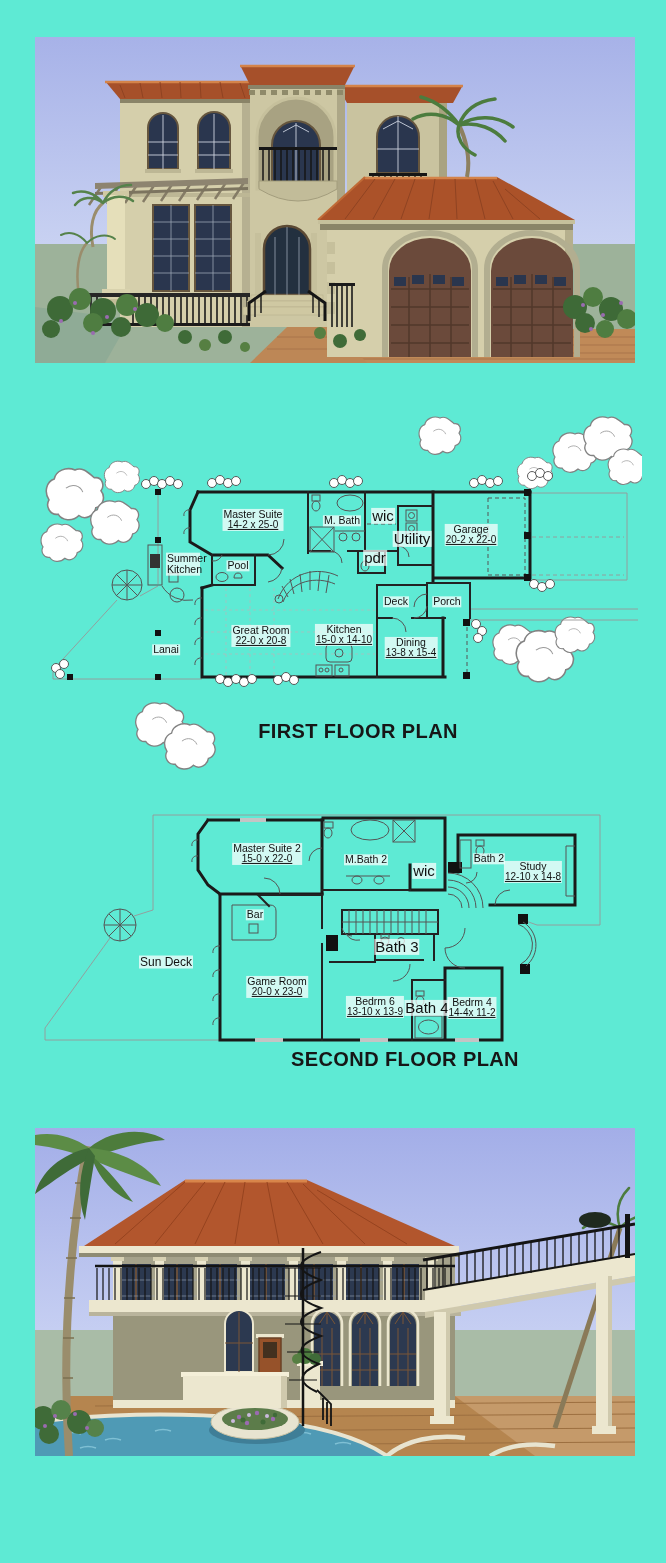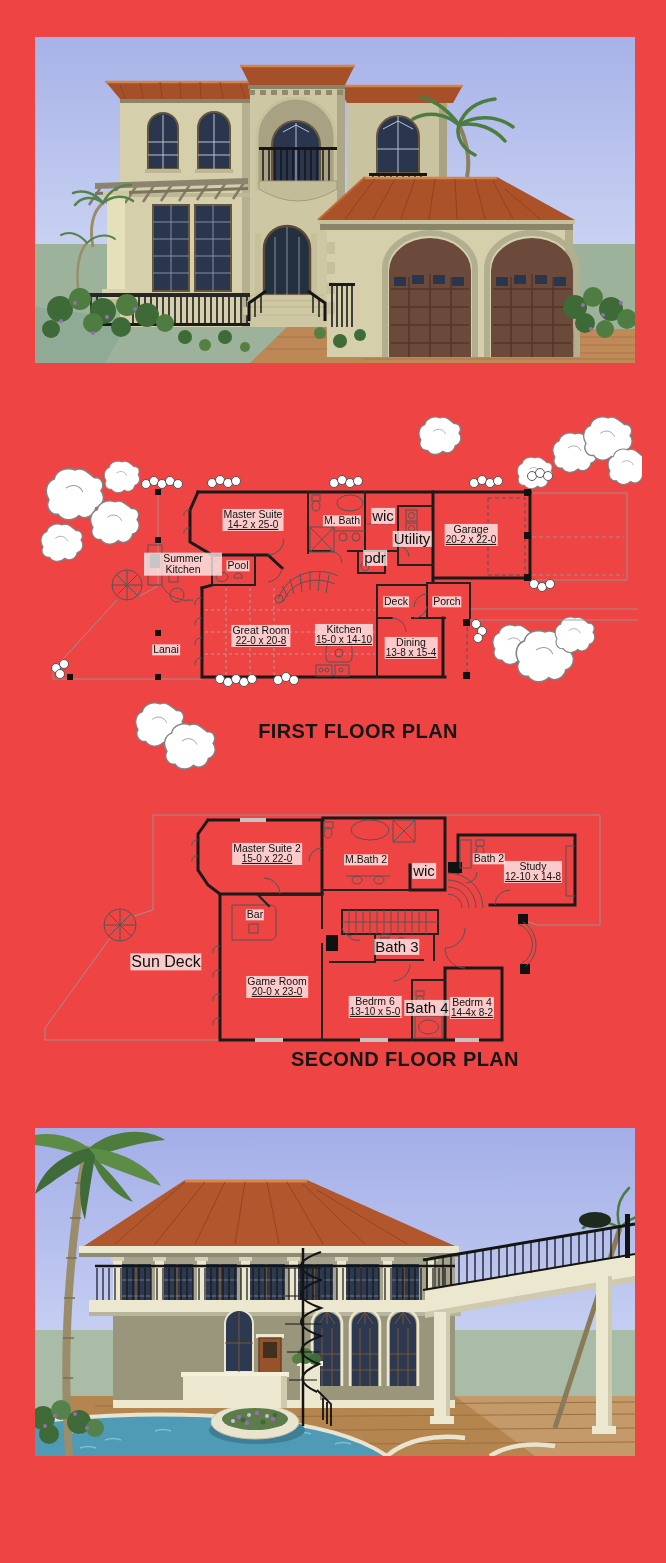--- a/index.html
+++ b/index.html
@@ -1,26 +1,26 @@
 <!DOCTYPE html>
 <html><head>
 <meta charset="utf-8">
 <style>
   html,body{margin:0;padding:0;background:#fff;}
-  .canvas{position:relative;width:666px;height:1563px;background:#ef4444;overflow:hidden;
+  .canvas{position:relative;width:666px;height:1563px;background:#5eead4;overflow:hidden;
           font-family:"Liberation Sans","DejaVu Sans",sans-serif;}
   .sect{position:absolute;}
   .sect svg{display:block;}
   
   .rlbl{position:absolute;transform:translate(-50%,-50%);text-align:center;color:#101010;
         line-height:1.08;white-space:nowrap;background:rgba(255,255,255,.72);padding:0 1px;}
   .rlbl .nm{font-size:10.5px;}
   .rlbl .dm{font-size:10px;text-decoration:underline;}
   .rlbl.sm .nm{font-size:15px;}
-  .rlbl.wrap .nm{white-space:normal;width:76px;}
+  .rlbl.wrap .nm{white-space:normal;width:32px;}
   .plan-title{position:absolute;transform:translate(-50%,-50%);font-size:20px;font-weight:600;
               letter-spacing:.4px;color:#161616;white-space:nowrap;}
   
   .w3{stroke:#1a1a1a;stroke-width:3;fill:none;stroke-linecap:square;}
   .w2{stroke:#222;stroke-width:2;fill:none;stroke-linecap:square;}
   .t{stroke:#555;stroke-width:1;fill:none;}
   .tl{stroke:#979797;stroke-width:.9;fill:none;}
   .dash{stroke-dasharray:4 3;}
   .grid{stroke:#b8b8b8;stroke-width:.7;stroke-dasharray:3 3;fill:none;}
   .post{fill:#111;stroke:none;}
@@ -595,39 +595,39 @@
         <div class="nm">Bath 2</div>
       </div>
     <div class="rlbl" style="left:503px;top:84px">
       <div class="nm">Study</div>
       <div class="dm">12-10 x 14-8</div>
     </div>
     <div class="rlbl" style="left:225px;top:127px">
         <div class="nm">Bar</div>
       </div>
     <div class="rlbl" style="left:136px;top:174px;font-size:12px">
-        <div class="nm" style="font-size:16px">Sun Deck</div>
+        <div class="nm" style="font-size:12px">Sun Deck</div>
       </div>
     <div class="rlbl" style="left:247px;top:199px">
       <div class="nm">Game Room</div>
       <div class="dm">20-0 x 23-0</div>
     </div>
     <div class="rlbl sm" style="left:367px;top:159px">
         <div class="nm">Bath 3</div>
       </div>
     <div class="rlbl" style="left:345px;top:219px">
       <div class="nm">Bedrm 6</div>
-      <div class="dm">13-10 x 5-0</div>
+      <div class="dm">13-10 x 13-9</div>
     </div>
     <div class="rlbl sm" style="left:397px;top:220px">
         <div class="nm">Bath 4</div>
       </div>
     <div class="rlbl" style="left:442px;top:220px">
       <div class="nm">Bedrm 4</div>
-      <div class="dm">14-4x 8-2</div>
+      <div class="dm">14-4x 11-2</div>
     </div>
     <div class="plan-title" style="left:375px;top:271px">SECOND FLOOR PLAN</div>
   </div>
 
   <div class="sect" style="left:35px;top:1128px;width:600px;height:328px;">
     <svg width="600" height="328" viewBox="0 0 600 328">
       <defs>
         <linearGradient id="skyR" x1="0" y1="0" x2="0" y2="1">
           <stop offset="0" stop-color="#a3aee8"></stop>
             <stop offset="1" stop-color="#c6cff2"></stop>

